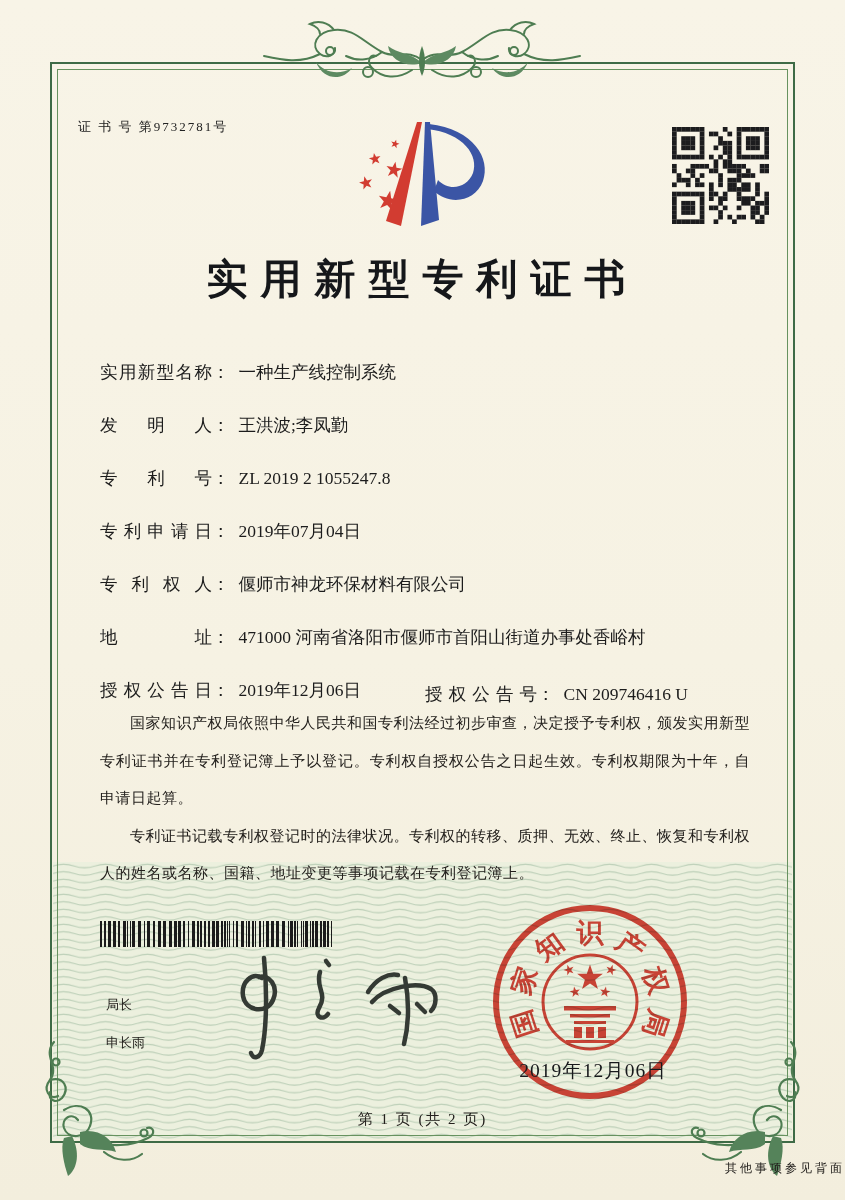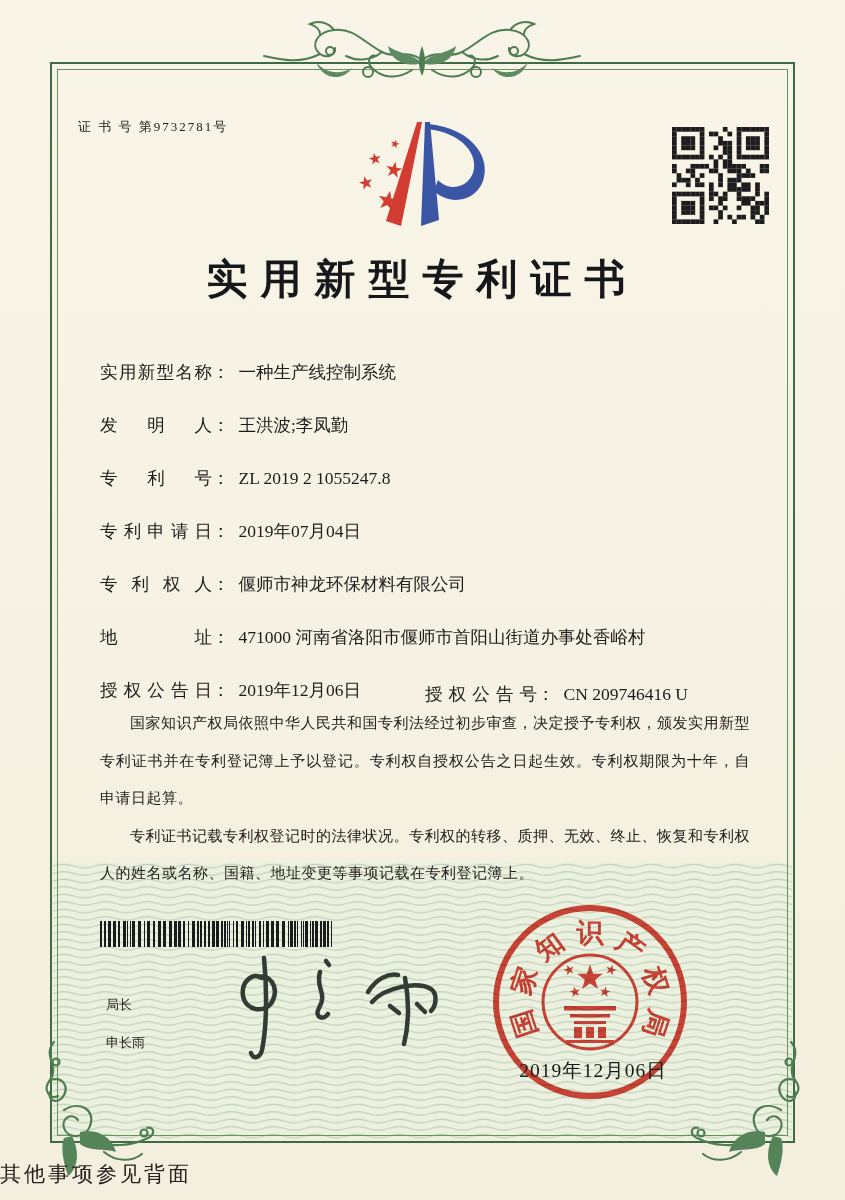--- a/index.html
+++ b/index.html
@@ -39,22 +39,22 @@
   .waves{position:absolute;left:53px;top:862px;width:739px;height:277px;}
   .barcode{position:absolute;left:100px;top:921px;width:232px;height:26px;}
   .signer{position:absolute;left:106px;top:986px;font-size:13px;line-height:38px;color:#23201d;}
   .signature{position:absolute;left:222px;top:948px;width:235px;height:118px;}
   .seal{position:absolute;left:490px;top:902px;width:200px;height:200px;
     mix-blend-mode:multiply;opacity:.93;}
   .seal-date{position:absolute;left:498px;top:1057px;width:190px;text-align:center;
     font-size:19.5px;color:#17191c;letter-spacing:1px;}
   .page-foot{position:absolute;left:0;top:1110px;width:100%;text-align:center;
     font-size:15px;color:#23201d;letter-spacing:2px;}
-  .back-note{position:absolute;left:0;top:1160px;width:100%;text-align:left;
-    font-size:21px;color:#23201d;letter-spacing:3px;}
+  .back-note{position:absolute;left:0;top:1160px;width:100%;text-align:right;
+    font-size:12px;color:#23201d;letter-spacing:3px;}
 </style>
 </head>
 <body>
 
 <div class="page">
 
   <svg class="waves" xmlns="http://www.w3.org/2000/svg">
     <defs>
       <pattern id="wv" width="42" height="7.5" patternUnits="userSpaceOnUse">
         <path d="M0,4 Q10.5,0.5 21,4 T42,4" fill="none" stroke="#b9cdb5" stroke-width="1"></path>
@@ -477,15 +477,16 @@
         <text x="100" y="40" transform="rotate(-72 100 100)">家</text>
         <text x="100" y="40" transform="rotate(-36 100 100)">知</text>
         <text x="100" y="40" transform="rotate(0 100 100)">识</text>
         <text x="100" y="40" transform="rotate(36 100 100)">产</text>
         <text x="100" y="40" transform="rotate(72 100 100)">权</text>
         <text x="100" y="40" transform="rotate(108 100 100)">局</text>
       </g>
   </svg>
   <div class="seal-date">2019年12月06日</div>
 
+  <div class="page-foot">第 1 页 (共 2 页)</div>
   <div class="back-note">其他事项参见背面</div>
 
 </div>
 
 </body></html>

